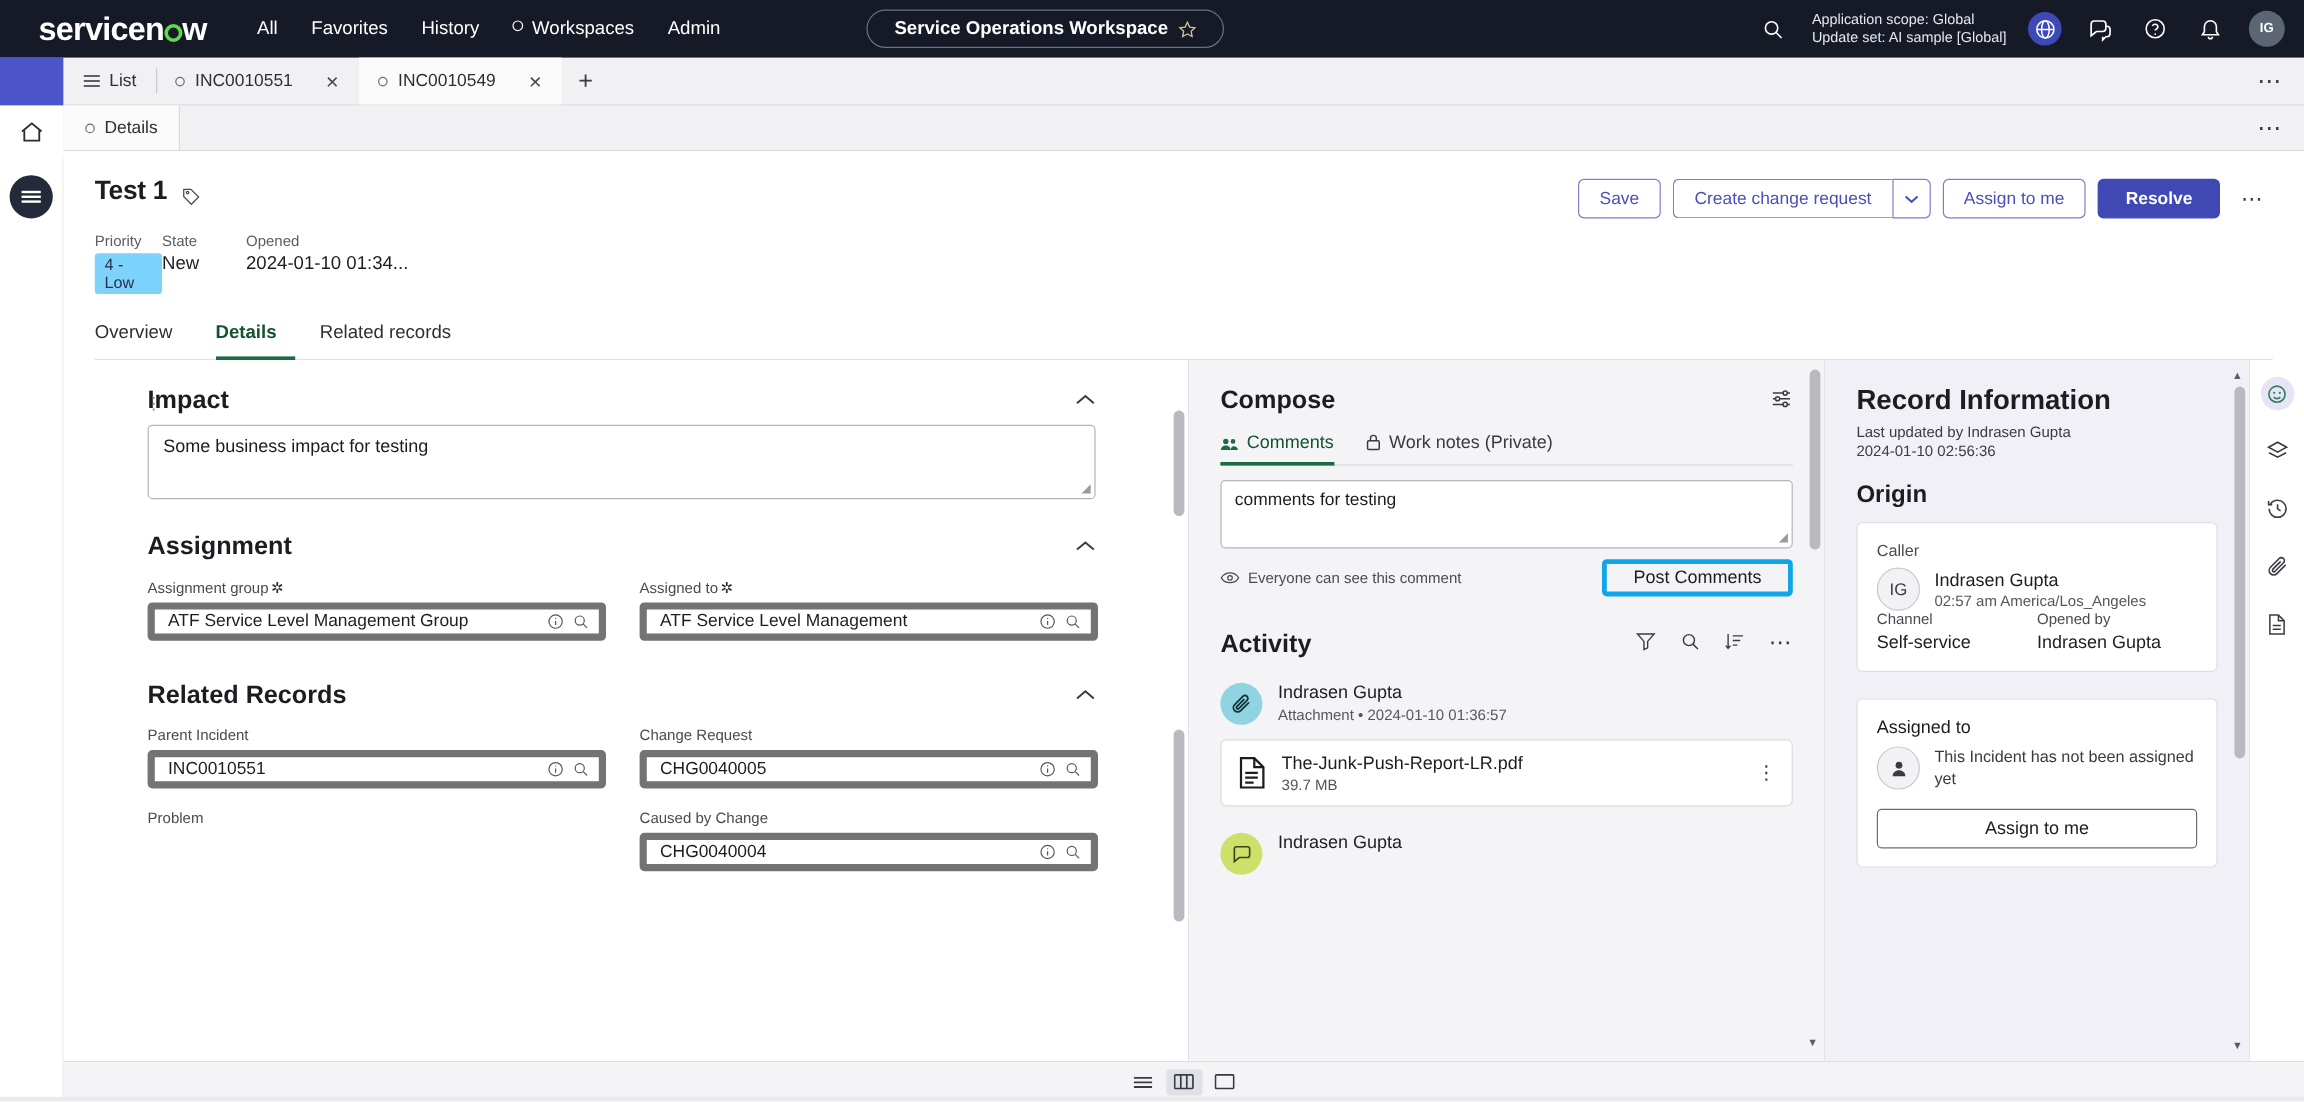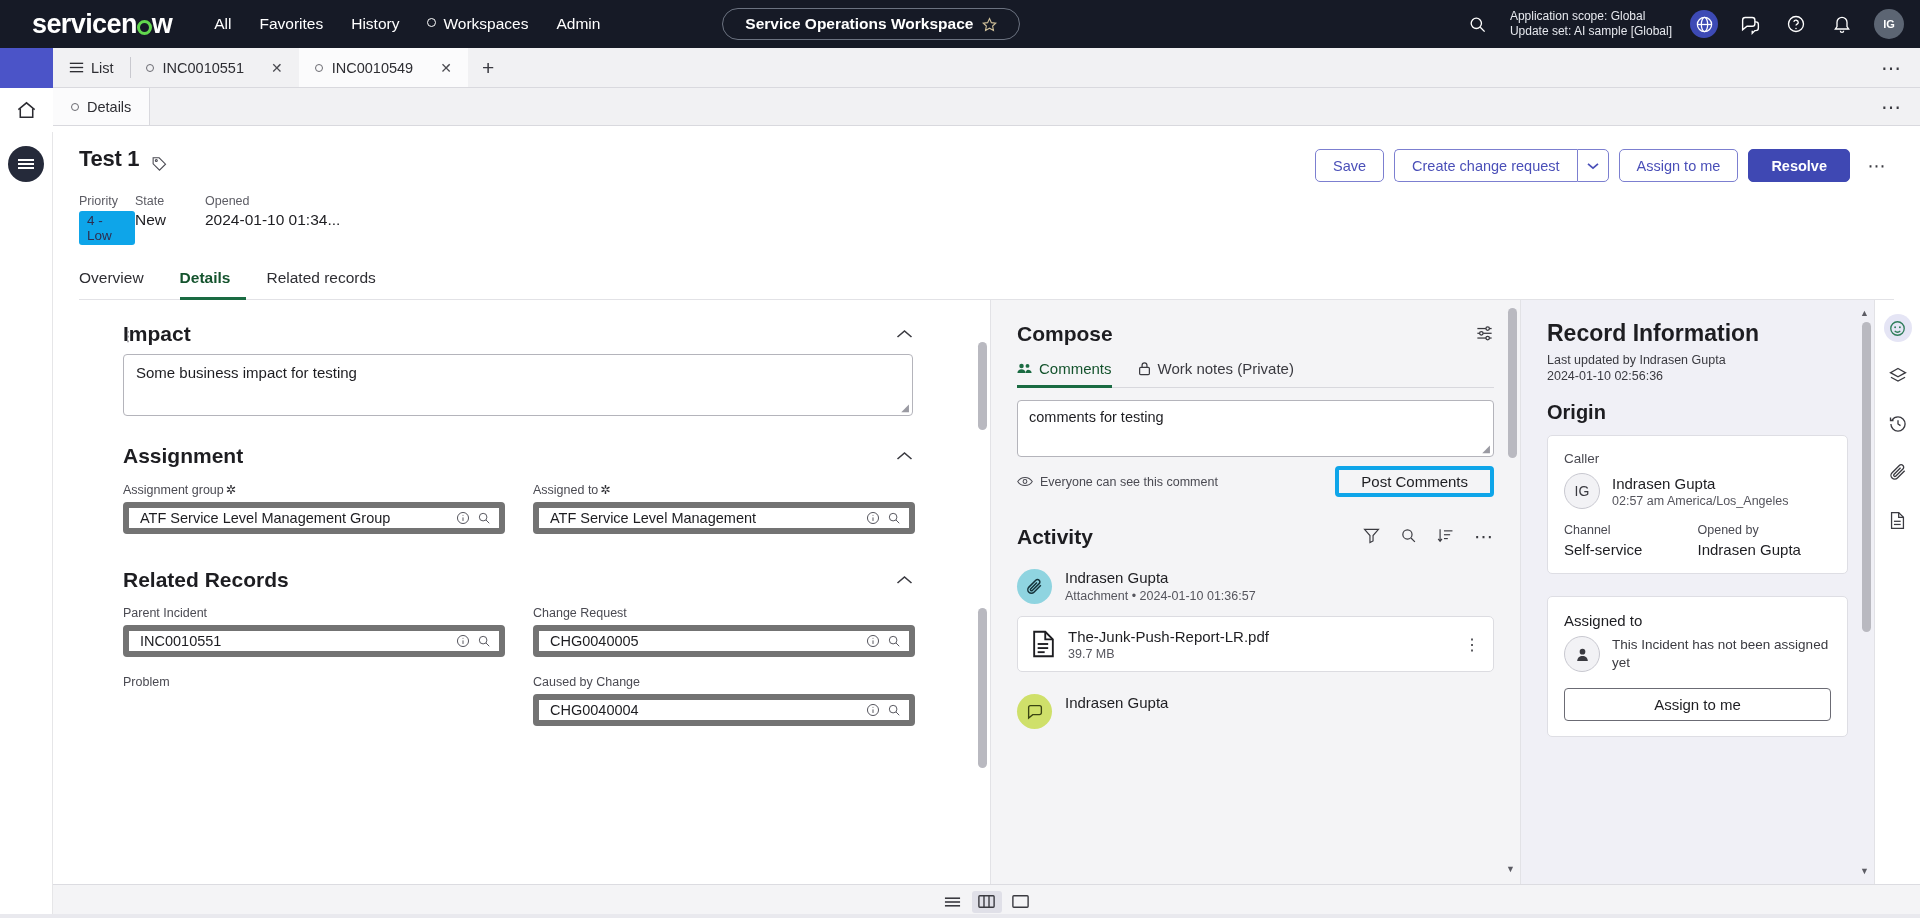--- a/index.html
+++ b/index.html
@@ -110,21 +110,21 @@
   .btn-split { display: flex; }
   .btn-split .btn:first-child { border-radius: 5px 0 0 5px; border-right: none; }
   .btn-caret { width: 32px; border-radius: 0 5px 5px 0; padding: 0; }
   .btn-primary { background: #3f48b3; border-color: #3f48b3; color: #fff; font-weight: 600; padding: 0 22px; }
   .btn-ellipsis { width: 34px; padding: 0; font-size: 18px; letter-spacing: 1px; color: #3a3a40; border-color: transparent; }
 
   .meta-row { display: flex; gap: 0; margin-top: 12px; }
   .meta { margin-right: 0; }
   .meta-label { font-size: 12.5px; color: #5c5c64; margin-bottom: 3px; }
   .meta-val { font-size: 15.5px; color: #1d1d21; }
-  .prio-badge { background: #0ea5e9; color: #2e2e50; font-size: 13.5px; padding: 2px 8px; border-radius: 3px; display:inline-block;}
+  .prio-badge { background: #7dd3fc; color: #2e2e50; font-size: 13.5px; padding: 2px 8px; border-radius: 3px; display:inline-block;}
 
   .tabs-row { display: flex; gap: 0; margin-top: 16px; }
   .ptab {
     font-size: 15.5px; color: #2e2e33; padding: 8px 16px 10px 0; margin-right: 20px;
     cursor: pointer; border-bottom: 3px solid transparent; position: relative;
   }
   .ptab.active { color: #14532d; font-weight: 600; border-bottom-color: #1a6b42; }
   .hdr-rule { height: 1px; background: #e2e2e6; margin-top: -1px; }
 
   
@@ -160,21 +160,21 @@
   .sb-arrow { position:absolute; right:1px; width:11px; text-align:center; color:#5c5c64; font-size:9px; }
 
   
   .col-mid { width: 530px; flex: 0 0 530px; background: #f4f4f6; position: relative; overflow: hidden; border-right: 1px solid #e2e2e6;}
   .mid-inner { padding: 22px 26px 0 26px; }
   .mid-title { font-size: 21px; font-weight: 700; color: #1d1d21; }
   .mid-head { display:flex; align-items:center; }
   .sliders { margin-left:auto; color:#3a3a40; }
   .ctabs { display: flex; gap: 26px; margin-top: 14px; border-bottom: 1px solid #d8d8dd; }
   .ctab { font-size: 15px; color: #3a3a40; padding-bottom: 8px; display: flex; align-items: center; gap: 7px; cursor: pointer; border-bottom: 3px solid transparent; margin-bottom: -1px; }
-  .ctab.active { color: #14532d; border-bottom-color: #1a6b42; }
+  .ctab.active { color: #14532d; border-bottom-color: #1a6b42; align-items: flex-end; }
   .comment-box {
     margin-top: 12px; height: 57px; background: #fff; border: 1px solid #b4b4bb; border-radius: 4px;
     padding: 8px 11px; font-size: 14.5px; color: #1d1d21; position: relative;
   }
   .comment-foot { display: flex; align-items: center; margin-top: 9px; }
   .everyone { font-size: 12.5px; color: #4a4a52; display: flex; align-items: center; gap: 7px; }
   .post-btn {
     margin-left: auto; height: 31px; border: 4px solid #0ea5e9; background: #f4f4f6; border-radius: 4px;
     padding: 0 22px; font-size: 15px; color: #1d1d21; cursor: pointer; font-family: inherit;
     display:flex; align-items:center;
@@ -204,21 +204,21 @@
   .origin-title { font-size: 20px; font-weight: 700; color: #1d1d21; margin-top: 17px; }
   .card { background: #fff; border: 1px solid #dedee4; border-radius: 5px; padding: 15px 16px; margin-top: 11px; }
   .card-lbl { font-size: 13.5px; color: #4a4a52; }
   .caller-row { display: flex; align-items: center; gap: 12px; margin-top: 7px; }
   .av-circle {
     width: 36px; height: 36px; border-radius: 50%; border: 1px solid #c8c8d0; background: #f2f2f5;
     display: flex; align-items: center; justify-content: center; font-size: 14px; color: #3a3a40; flex:0 0 36px;
   }
   .caller-name { font-size: 15px; color: #1d1d21; }
   .caller-tz { font-size: 12.5px; color: #55555d; margin-top: 2px; }
-  .two-col { display: grid; grid-template-columns: 1fr 1fr; margin-top: 14px; }
+  .two-col { display: grid; grid-template-columns: 1fr 1fr; }
   .tc-lbl { font-size: 12.5px; color: #4a4a52; margin-bottom: 4px; }
   .tc-val { font-size: 15px; color: #1d1d21; }
   .assigned-msg { font-size: 13.5px; color: #3a3a40; line-height: 18px; }
   .assign-btn {
     margin-top: 16px; width: 100%; height: 33px; border: 1px solid #6b6b74; background: #fff;
     border-radius: 4px; font-size: 15px; color: #1d1d21; cursor: pointer; font-family: inherit;
     display:flex; align-items:center; justify-content:center;
   }
 
   

